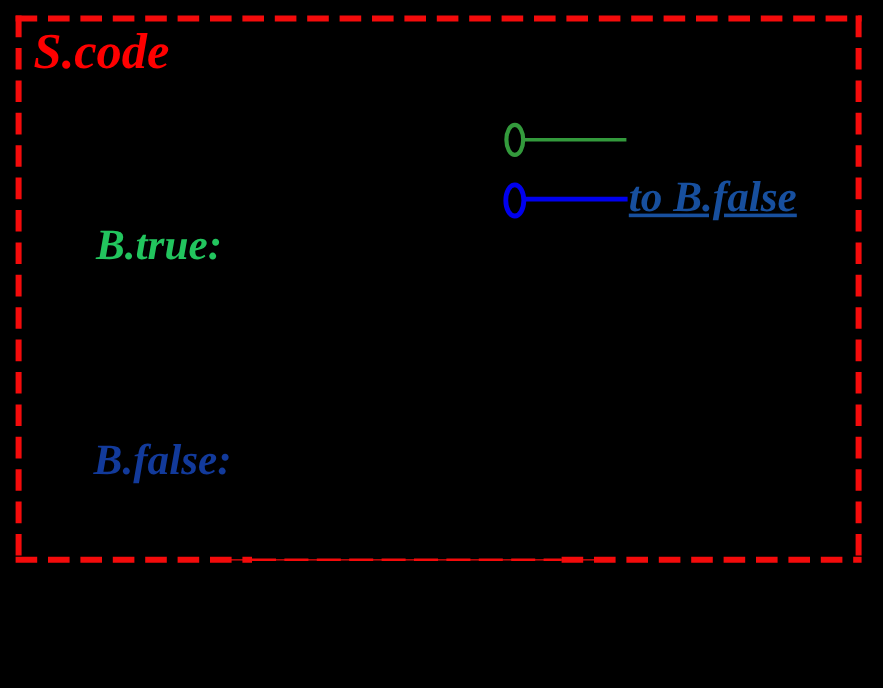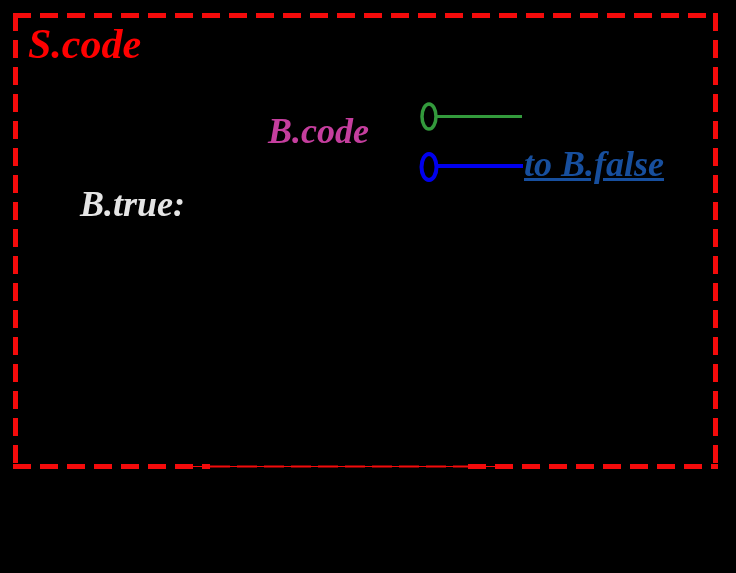--- a/index.html
+++ b/index.html
@@ -60,23 +60,23 @@
 
     <ellipse cx="429" cy="116.5" rx="7" ry="12.5" stroke-width="3.5" style="stroke: rgb(51, 154, 60);"></ellipse>
     <line x1="437" y1="116.5" x2="522" y2="116.5" stroke-width="3" style="stroke: rgb(51, 154, 60);"></line>
 
     <ellipse cx="429" cy="167" rx="7.5" ry="13" stroke-width="4" style="stroke: rgb(0, 0, 238);"></ellipse>
     <line x1="438" y1="166" x2="523" y2="166" stroke-width="4" style="stroke: rgb(0, 0, 238);"></line>
   </svg>
 
   <div class="label label-title" style="left: 28px; top: 19px; color: rgb(255, 0, 0);">S.code</div>
 
-  <div class="label" style="left: 268px; top: 110px; color: rgb(197, 62, 158);">B.code</div>
 
 
   <div class="label" style="left: 524px; top: 143px; color: rgb(23, 79, 158); text-decoration: underline;">to B.false</div>
 
-  <div class="label" style="left: 80px; top: 183px; color: #e5e5e5;">B.true:</div>
+  <div class="label" style="left: 80px; top: 183px; color: #22c55e;">B.true:</div>
 
 
+  <div class="label" style="left: 78px; top: 362px; color: rgb(18, 58, 155);">B.false:</div>
 
 
 </div>
 
 </body></html>

